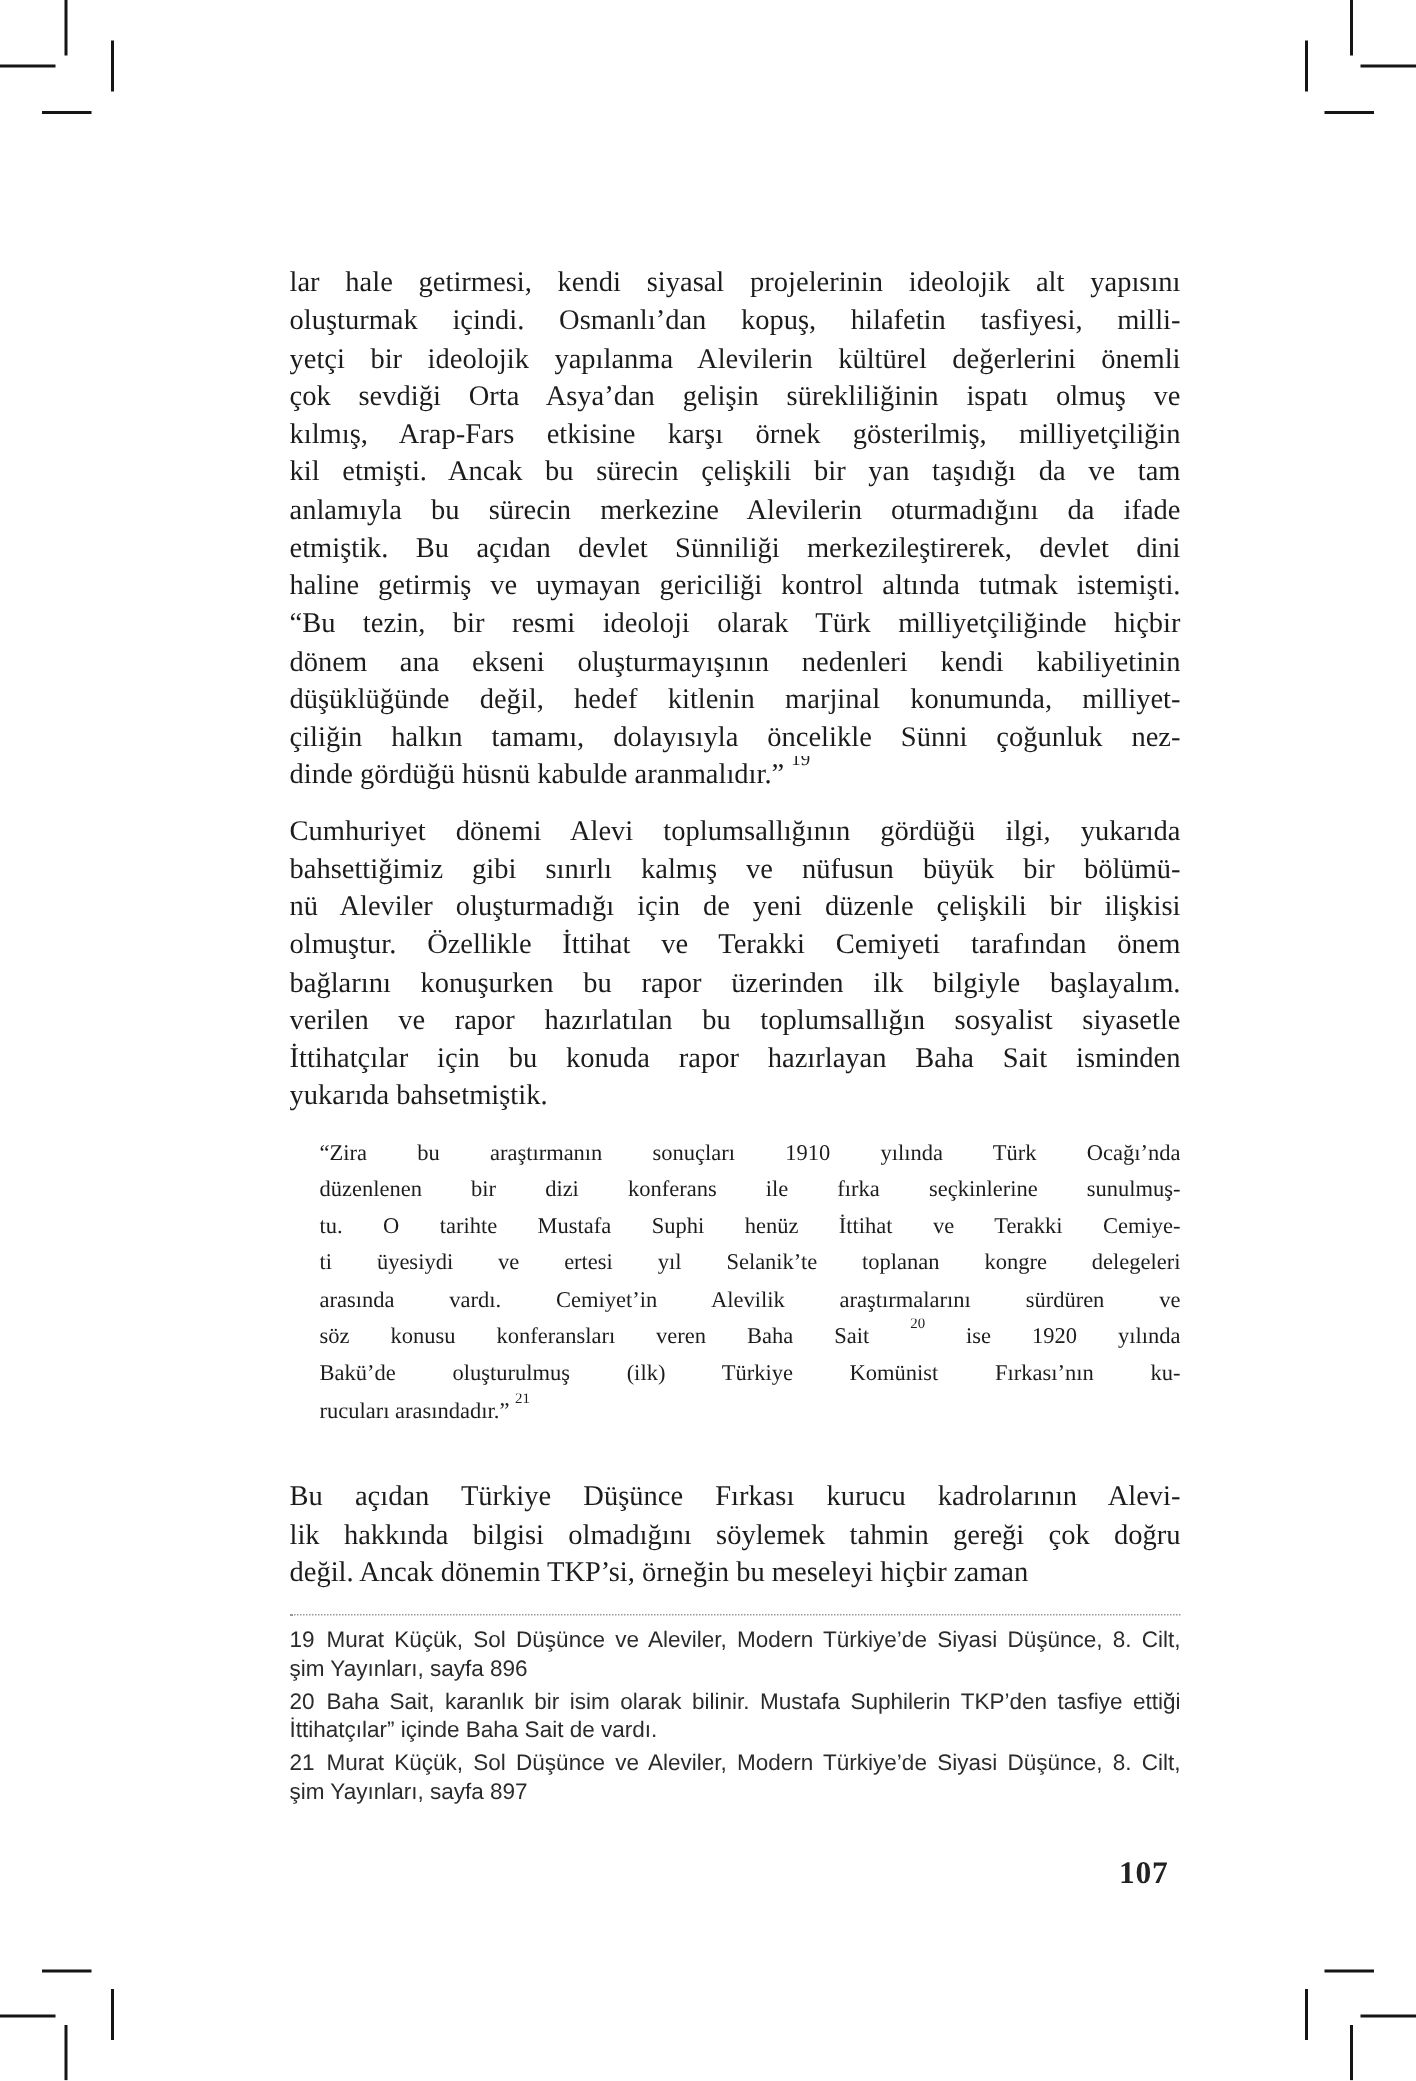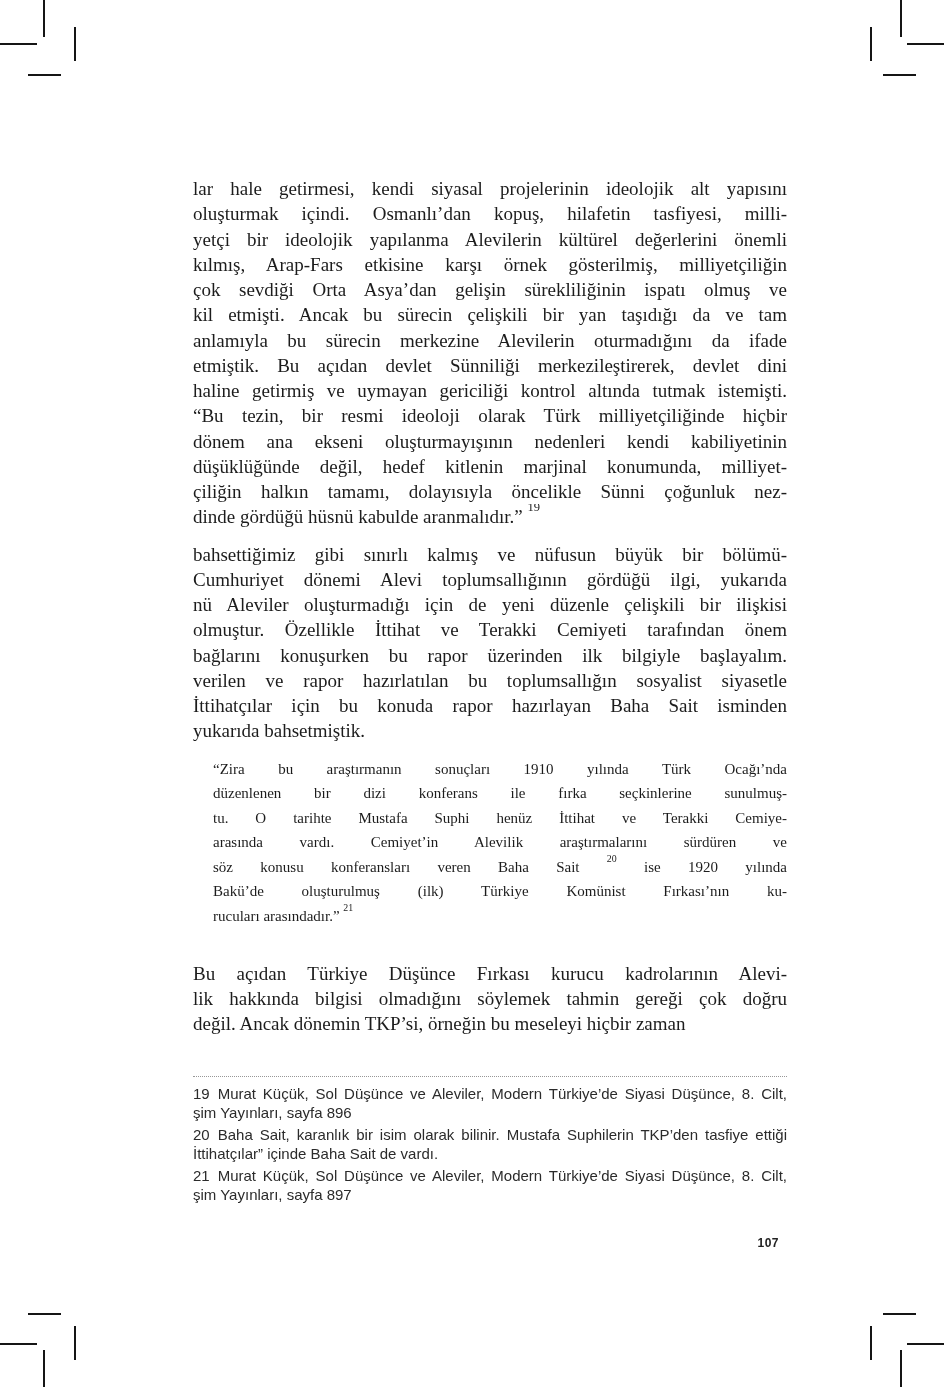--- a/index.html
+++ b/index.html
@@ -76,22 +76,22 @@
   }
   .fn-line.last { text-align-last: left; }
   .fn-num { padding-right: 8px; }
 
   .page-number {
     position: absolute;
     left: 193px;
     top: 1236px;
     width: 586px;
     text-align: right;
-    font-family: Liberation Sans, sans-serif;
-    font-size: 12px;
+    font-family: Liberation Serif, serif;
+    font-size: 21px;
     font-weight: bold;
     color: #222222;
     letter-spacing: 0.5px;
   }
 </style>
 </head>
 <body>
 
 <div class="page">
 
@@ -113,46 +113,47 @@
   <div class="crop" style="left:900px; top:1350px; width:1.5px; height:37px;"></div>
   <div class="crop" style="left:907px; top:1343px; width:37px;  height:1.5px;"></div>
   <div class="crop" style="left:870px; top:1326px; width:1.5px; height:34px;"></div>
   <div class="crop" style="left:883px; top:1313px; width:33px;  height:1.5px;"></div>
 
   <main class="text-block" id="text-block">
       <div class="para body">
         <div class="line">lar hale getirmesi, kendi siyasal projelerinin ideolojik alt yapısını</div>
         <div class="line">oluşturmak içindi. Osmanlı’dan kopuş, hilafetin tasfiyesi, milli-</div>
         <div class="line">yetçi bir ideolojik yapılanma Alevilerin kültürel değerlerini önemli</div>
+        <div class="line">çok sevdiği Orta Asya’dan gelişin sürekliliğinin ispatı olmuş ve</div>
         <div class="line">kılmış, Arap-Fars etkisine karşı örnek gösterilmiş, milliyetçiliğin</div>
-        <div class="line">çok sevdiği Orta Asya’dan gelişin sürekliliğinin ispatı olmuş ve</div>
         <div class="line">kil etmişti. Ancak bu sürecin çelişkili bir yan taşıdığı da ve tam</div>
         <div class="line">anlamıyla bu sürecin merkezine Alevilerin oturmadığını da ifade</div>
         <div class="line">etmiştik. Bu açıdan devlet Sünniliği merkezileştirerek, devlet dini</div>
         <div class="line">haline getirmiş ve uymayan gericiliği kontrol altında tutmak istemişti.</div>
         <div class="line">“Bu tezin, bir resmi ideoloji olarak Türk milliyetçiliğinde hiçbir</div>
         <div class="line">dönem ana ekseni oluşturmayışının nedenleri kendi kabiliyetinin</div>
         <div class="line">düşüklüğünde değil, hedef kitlenin marjinal konumunda, milliyet-</div>
         <div class="line">çiliğin halkın tamamı, dolayısıyla öncelikle Sünni çoğunluk nez-</div>
         <div class="line last">dinde gördüğü hüsnü kabulde aranmalıdır.” <sup>19</sup></div>
       </div>
       <div class="para body">
+        <div class="line">Cumhuriyet dönemi Alevi toplumsallığının gördüğü ilgi, yukarıda</div>
         <div class="line">bahsettiğimiz gibi sınırlı kalmış ve nüfusun büyük bir bölümü-</div>
-        <div class="line">Cumhuriyet dönemi Alevi toplumsallığının gördüğü ilgi, yukarıda</div>
         <div class="line">nü Aleviler oluşturmadığı için de yeni düzenle çelişkili bir ilişkisi</div>
         <div class="line">olmuştur. Özellikle İttihat ve Terakki Cemiyeti tarafından önem</div>
         <div class="line">bağlarını konuşurken bu rapor üzerinden ilk bilgiyle başlayalım.</div>
         <div class="line">verilen ve rapor hazırlatılan bu toplumsallığın sosyalist siyasetle</div>
         <div class="line">İttihatçılar için bu konuda rapor hazırlayan Baha Sait isminden</div>
         <div class="line last">yukarıda bahsetmiştik.</div>
       </div>
       <div class="para quote">
         <div class="line">“Zira bu araştırmanın sonuçları 1910 yılında Türk Ocağı’nda</div>
         <div class="line">düzenlenen bir dizi konferans ile fırka seçkinlerine sunulmuş-</div>
         <div class="line">tu. O tarihte Mustafa Suphi henüz İttihat ve Terakki Cemiye-</div>
+        <div class="line">ti üyesiydi ve ertesi yıl Selanik’te toplanan kongre delegeleri</div>
         <div class="line">arasında vardı. Cemiyet’in Alevilik araştırmalarını sürdüren ve</div>
         <div class="line">söz konusu konferansları veren Baha Sait <sup>20</sup> ise 1920 yılında</div>
         <div class="line">Bakü’de oluşturulmuş (ilk) Türkiye Komünist Fırkası’nın ku-</div>
         <div class="line last">rucuları arasındadır.” <sup>21</sup></div>
       </div>
       <div class="para body">
         <div class="line">Bu açıdan Türkiye Düşünce Fırkası kurucu kadrolarının Alevi-</div>
         <div class="line">lik hakkında bilgisi olmadığını söylemek tahmin gereği çok doğru</div>
         <div class="line last">değil. Ancak dönemin TKP’si, örneğin bu meseleyi hiçbir zaman</div>
       </div>

